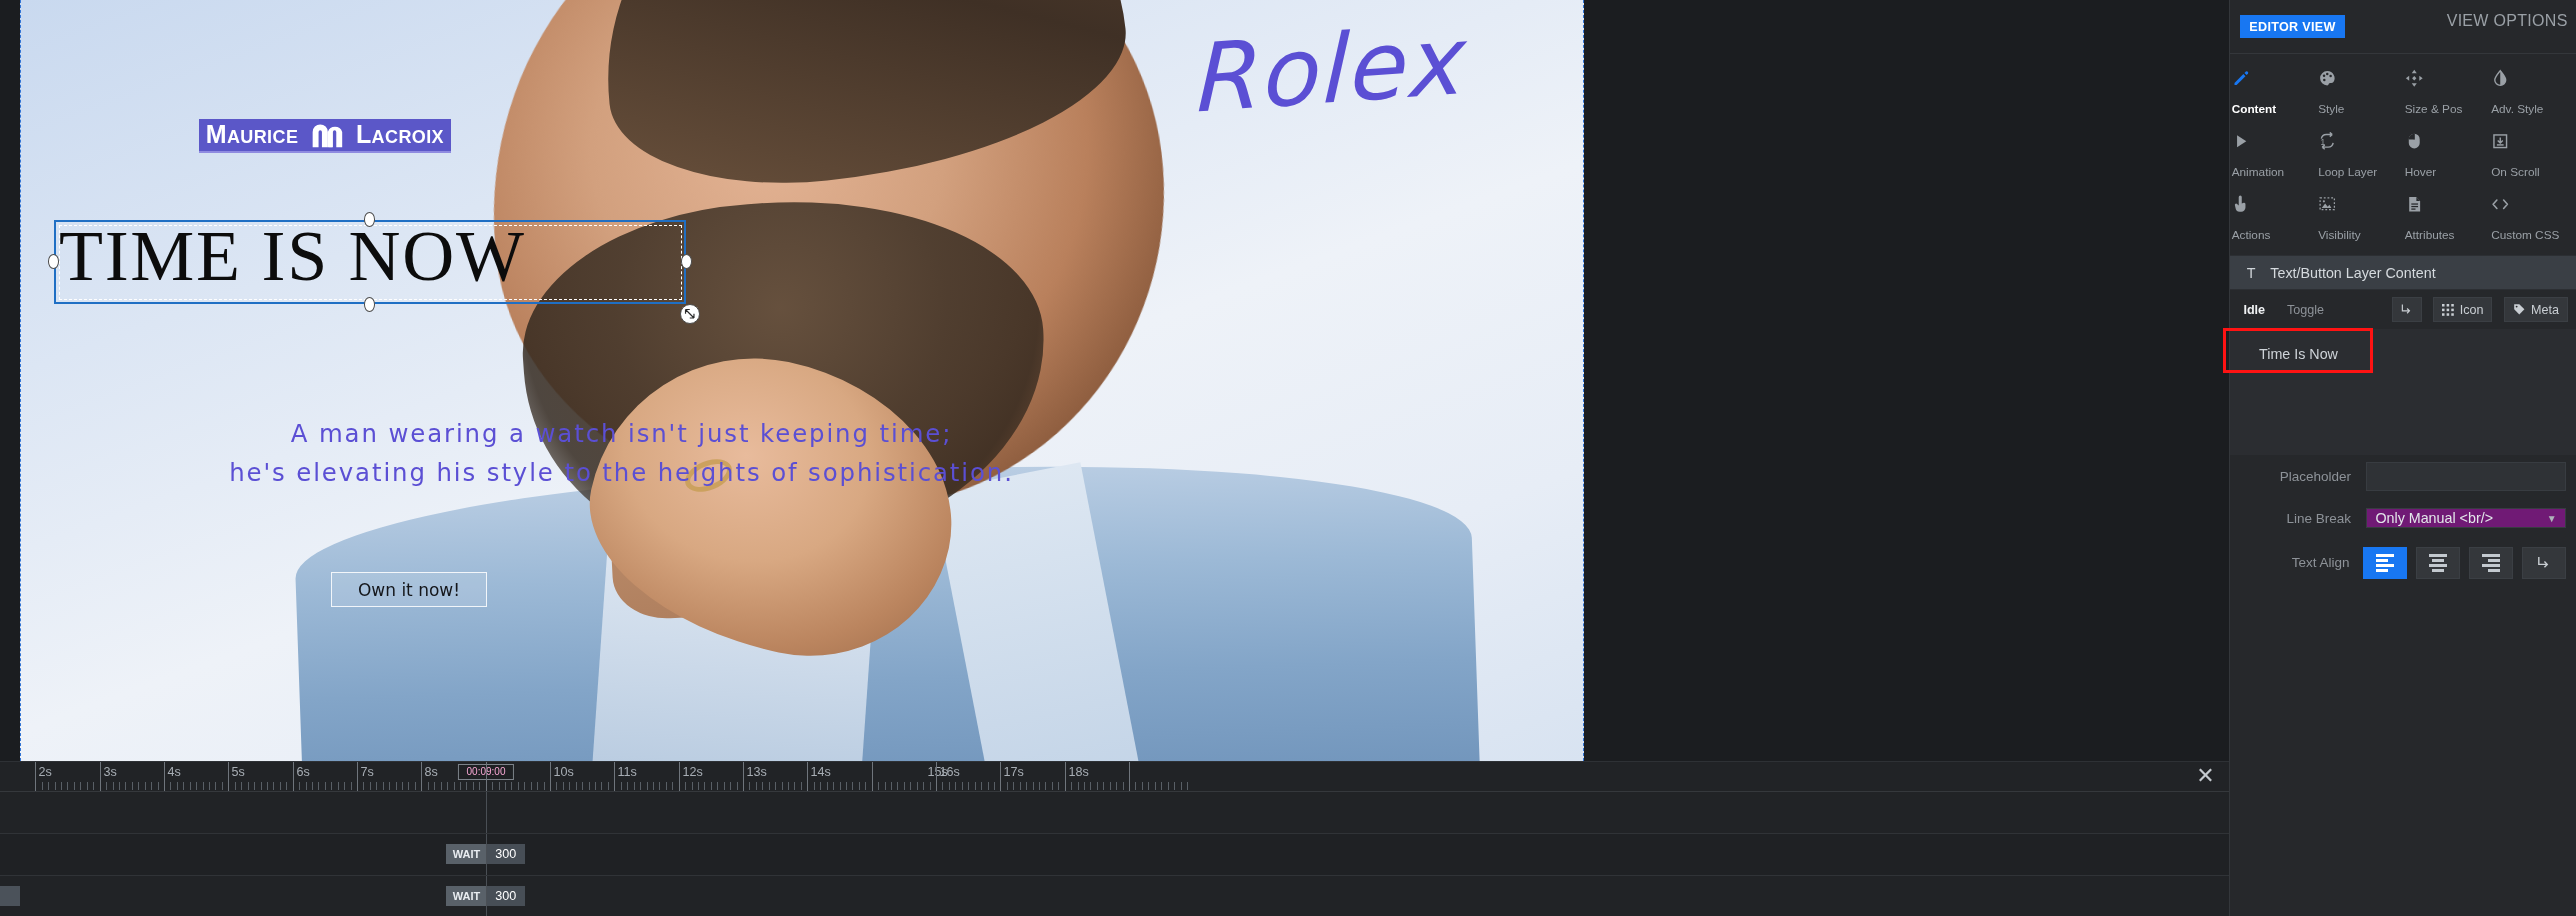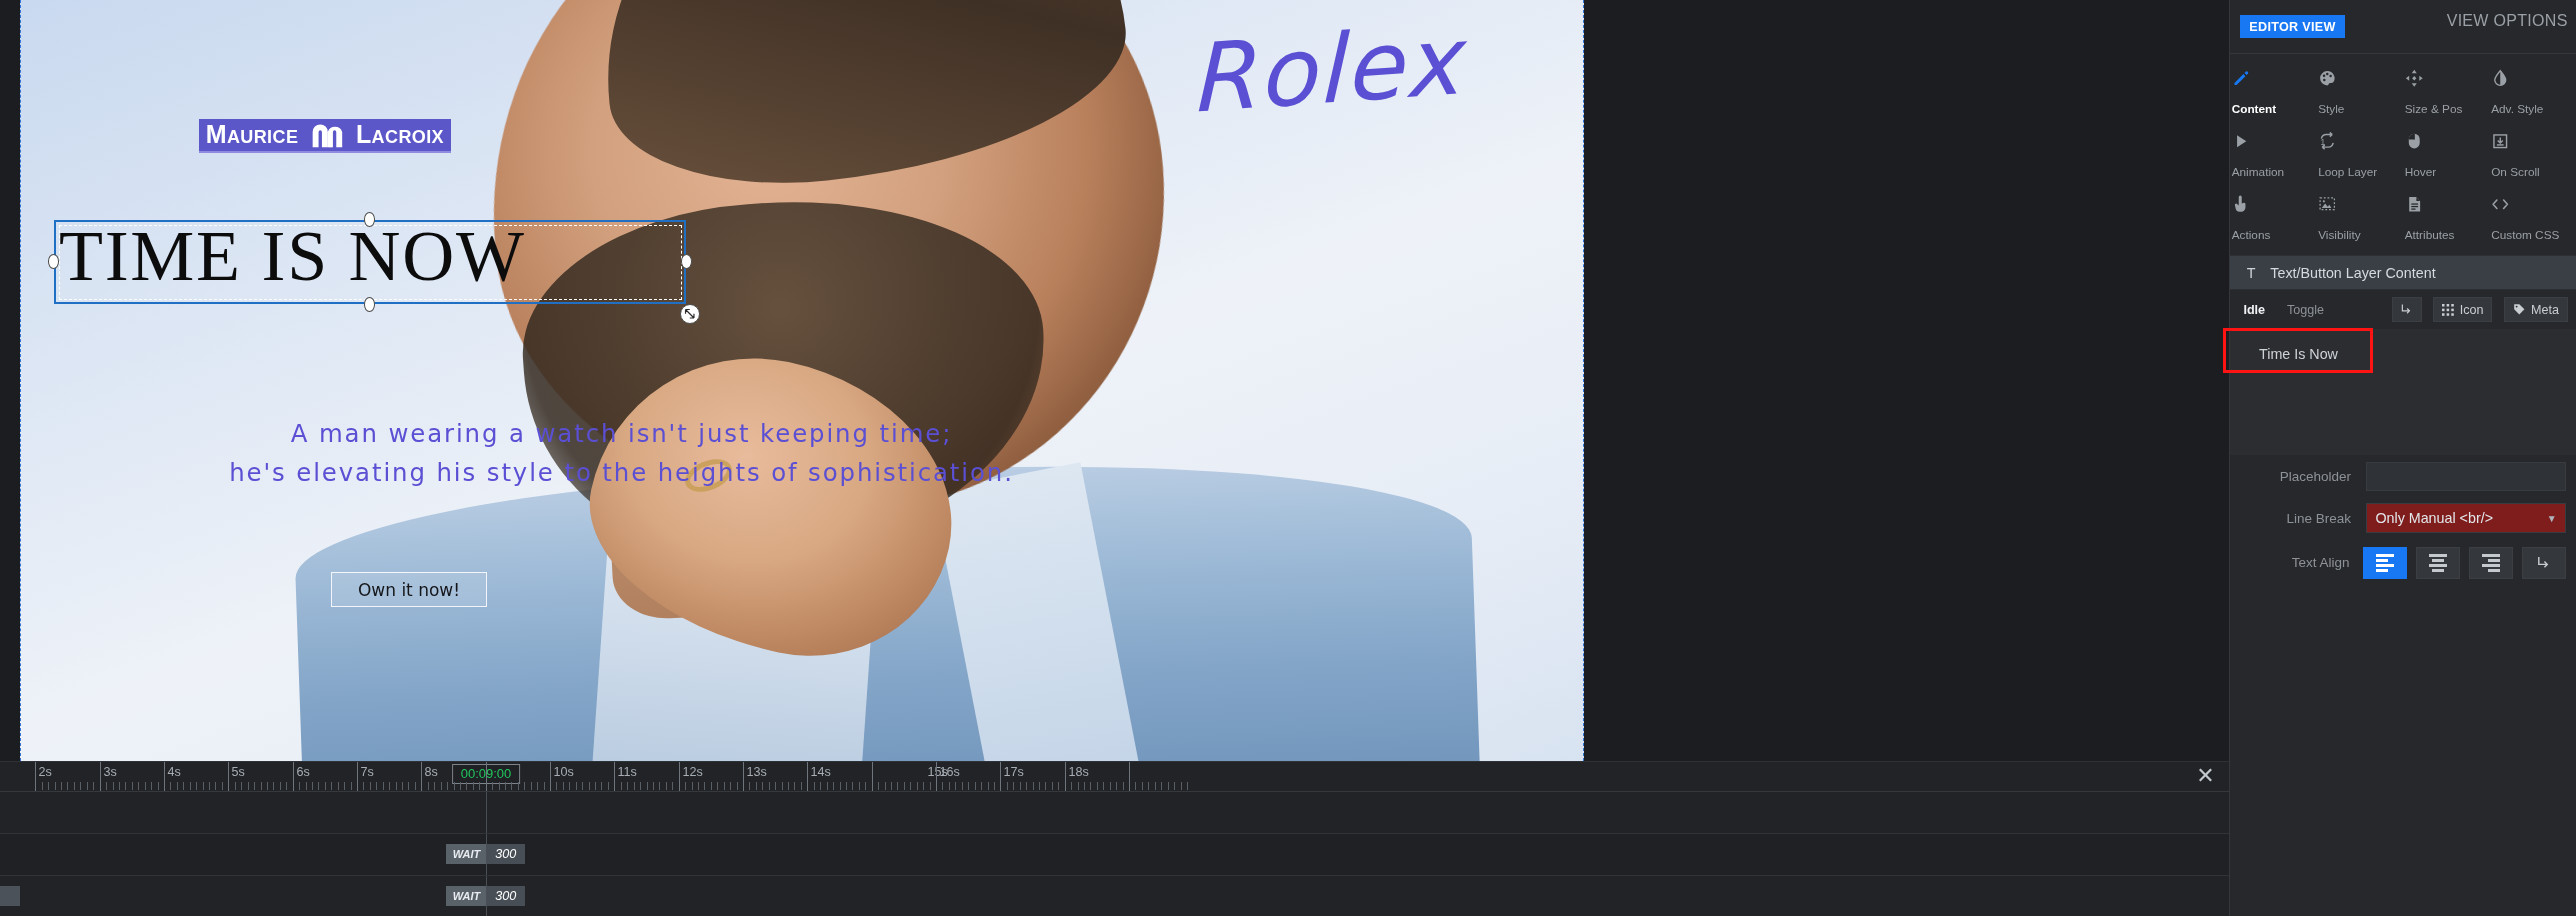--- a/index.html
+++ b/index.html
@@ -173,35 +173,35 @@
   }
   .tick-label {
     position:absolute; top: 2.5px; font-size: 12.6px; color:#a7adb4;
     font-family:"Liberation Sans", sans-serif; padding-left: 3.4px;
   }
   .playhead {
     position:absolute; top:0; bottom:0; width:0.8px; background:#8a9099;
   }
   .time-badge {
     position:absolute; top: 1.7px; transform: translateX(-50%);
-    background:#1f2124; border:0.8px solid #7d838a; color:#22c55e;
-    font-size:13px; padding: 1.7px 7.6px; white-space:nowrap;
+    background:#1f2124; border:0.8px solid #7d838a; color:#f9a8d4;
+    font-size:10px; padding: 1.7px 7.6px; white-space:nowrap;
     font-family:"Liberation Sans", sans-serif;
   }
   .close-timeline {
     position:absolute; right: 11.8px; top: 2.5px; width: 23.5px; height: 23.5px;
     color:#c4c9cf; font-size: 22px; line-height: 22px; text-align:center; cursor:pointer;
   }
   .track {
     position:relative; height: 42px; border-bottom:0.8px solid #303337;
   }
   .track.alt { background:#1f2124; }
   .chip {
     position:absolute; top: 10px; display:flex; align-items:stretch;
-    height: 20px; font-size: 12.6px; font-family:"Liberation Sans", sans-serif;font-style:italic;
+    height: 20px; font-size: 12.6px; font-family:"Liberation Sans", sans-serif;
   }
   .chip .k {
     background:#596169; color:#e9edf1; padding: 2.5px 6.7px; font-weight:700; font-size:11px;
     display:flex; align-items:center;
   }
   .chip .v {
     background:#474e56; color:#ffffff; padding: 2.5px 8.4px;
     display:flex; align-items:center;
   }
   .track-left-stub {
@@ -272,21 +272,21 @@
   .field-row {
     display:flex; align-items:center; height: 42px; padding: 0 10px 0 0; gap: 10px;
   }
   .field-label {
     width: 126px; text-align:right; color:#8d9298; font-size:13.5px; padding-right: 5px;
   }
   .field-input {
     flex:1; height: 29px; background:#2f3236; border:0.8px solid #383c41;
   }
   .field-select {
-    flex:1; height: 30px; background:#7f1d1d; border:0.8px solid #383c41;
+    flex:1; height: 20px; background:#701a75; border:0.8px solid #383c41;
     display:flex; align-items:center; justify-content:space-between;
     color:#e3e7ea; font-size:14.3px; padding: 0 8.4px;
   }
   .field-select .caret { color:#aeb4ba; font-size: 10px; }
 
   .align-row { display:flex; align-items:center; height: 47px; gap: 8.4px; padding-right:10px; }
   .align-label { width: 126px; text-align:right; color:#8d9298; font-size:13.5px; padding-right:5px;}
   .abtn {
     width: 45px; height: 32px; background:#34373b; border:0.8px solid #3b3f44;
     display:flex; align-items:center; justify-content:center; cursor:pointer;

